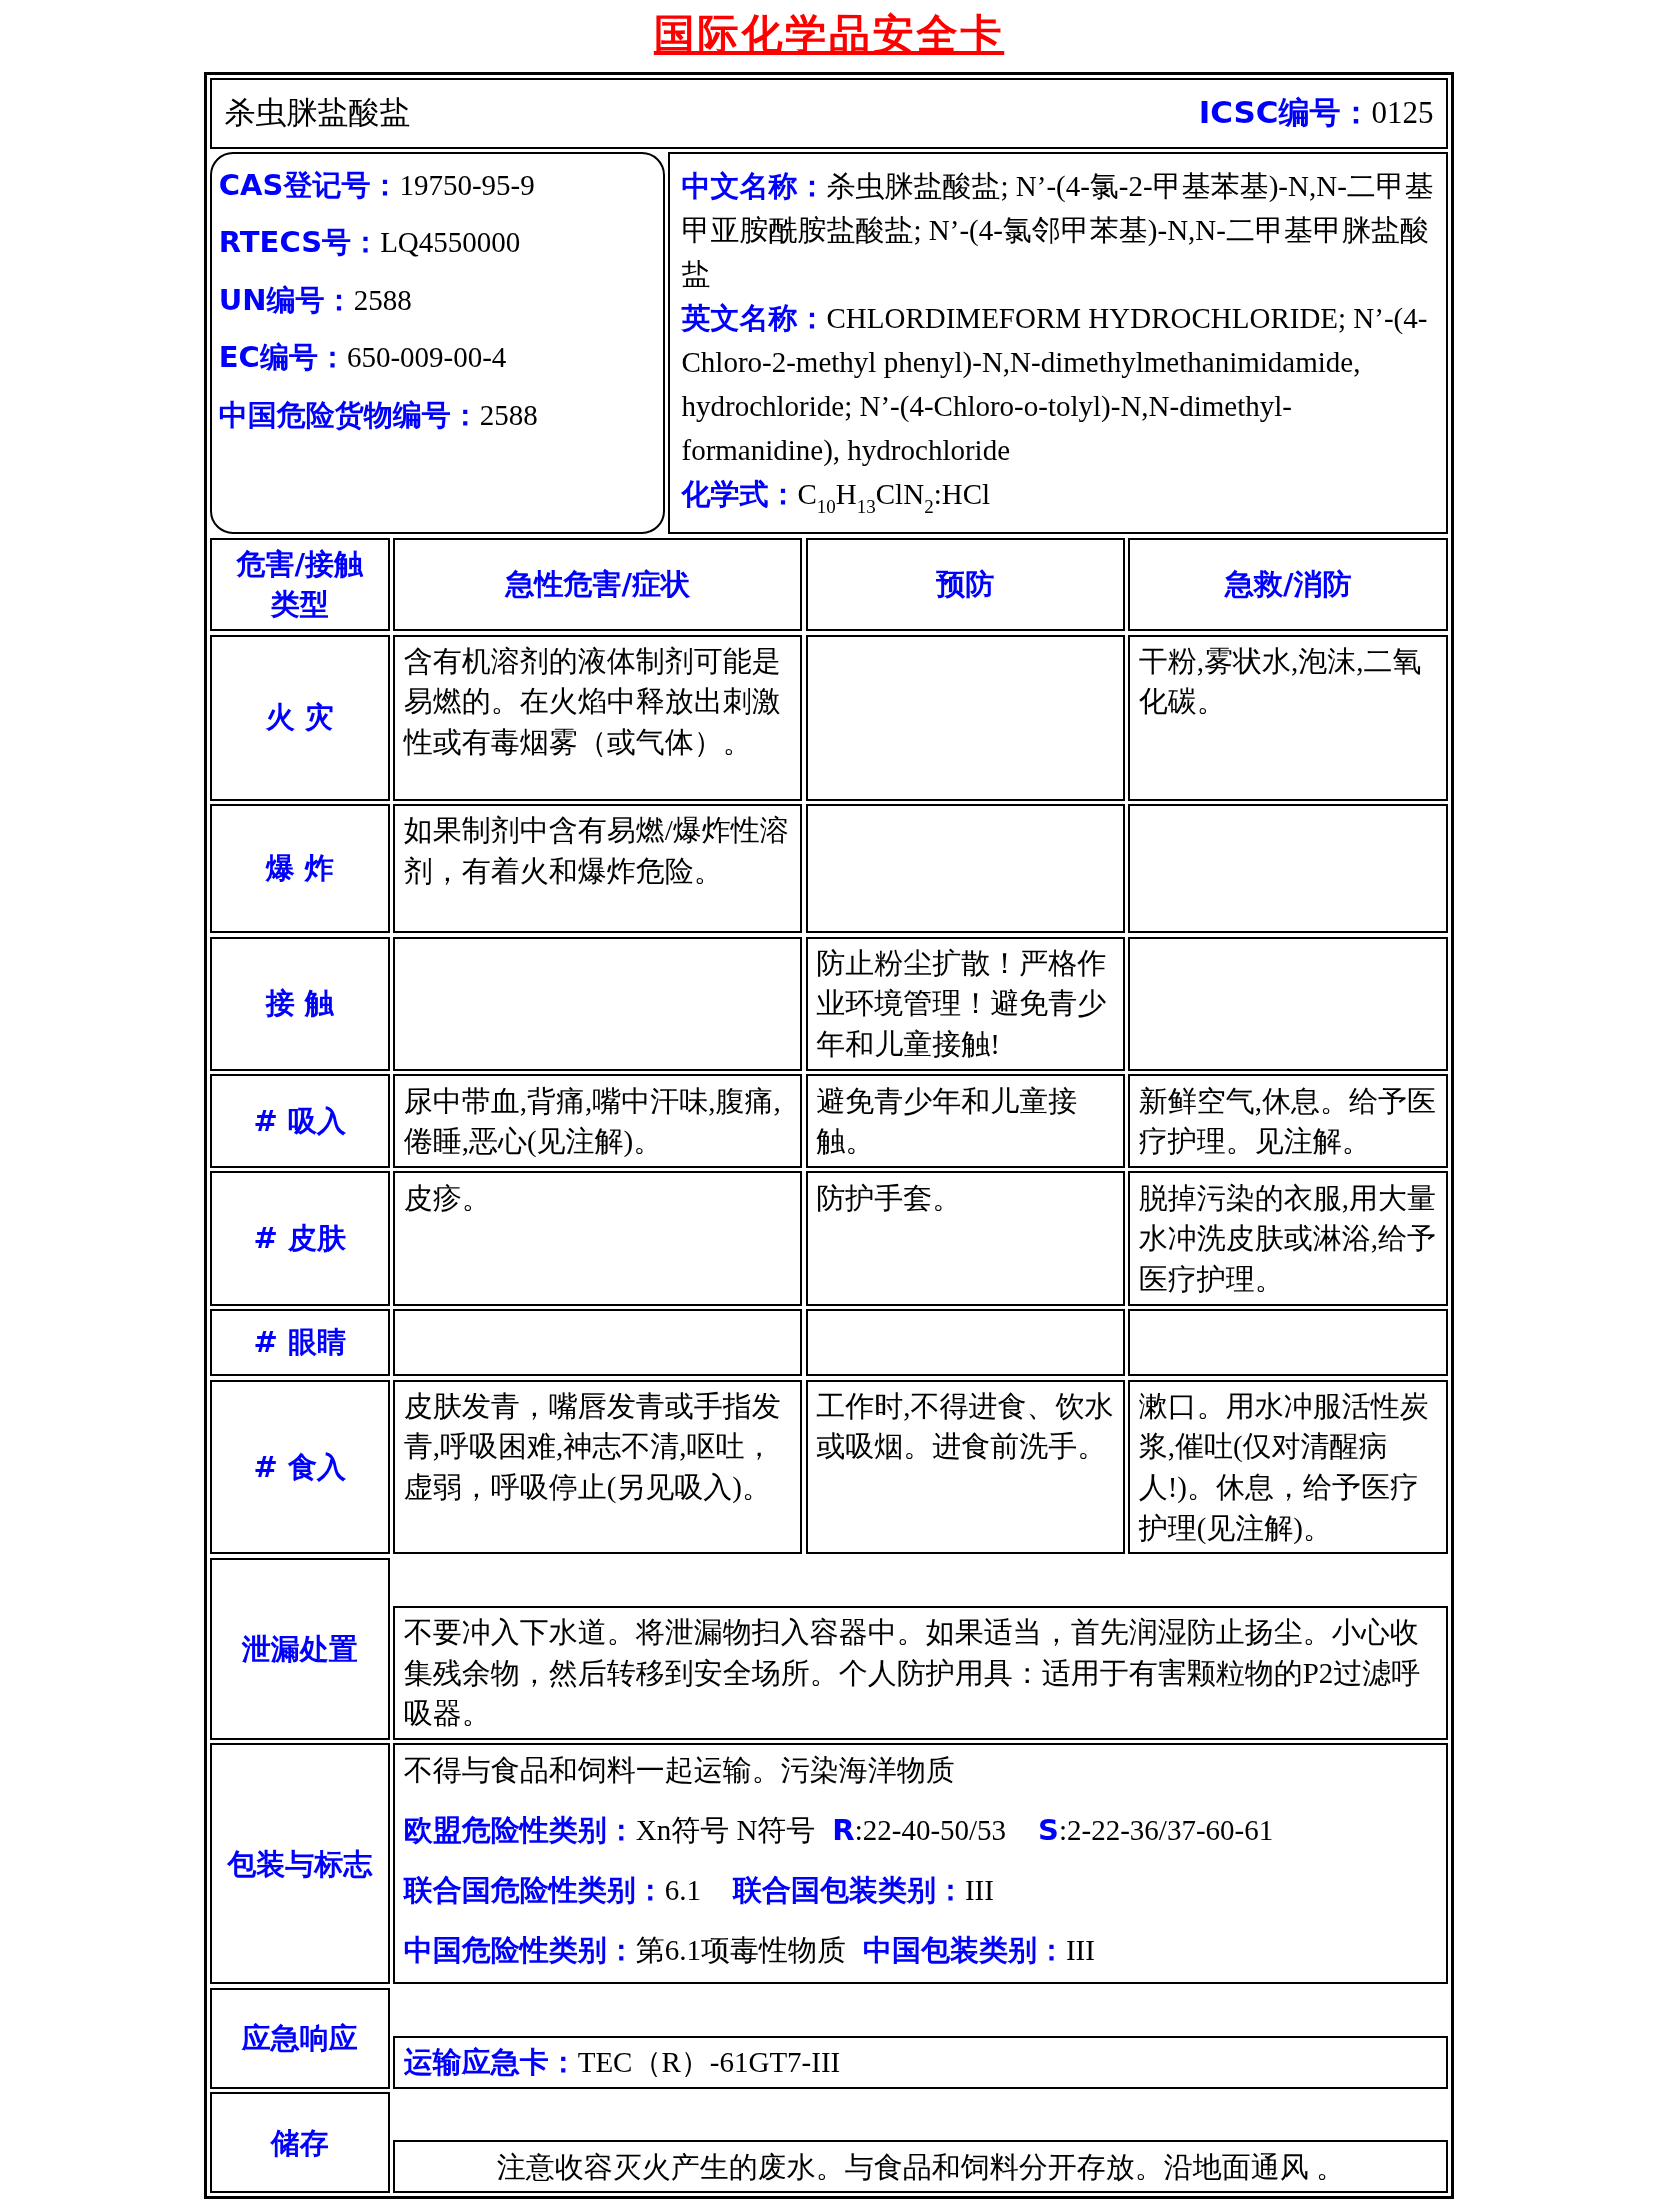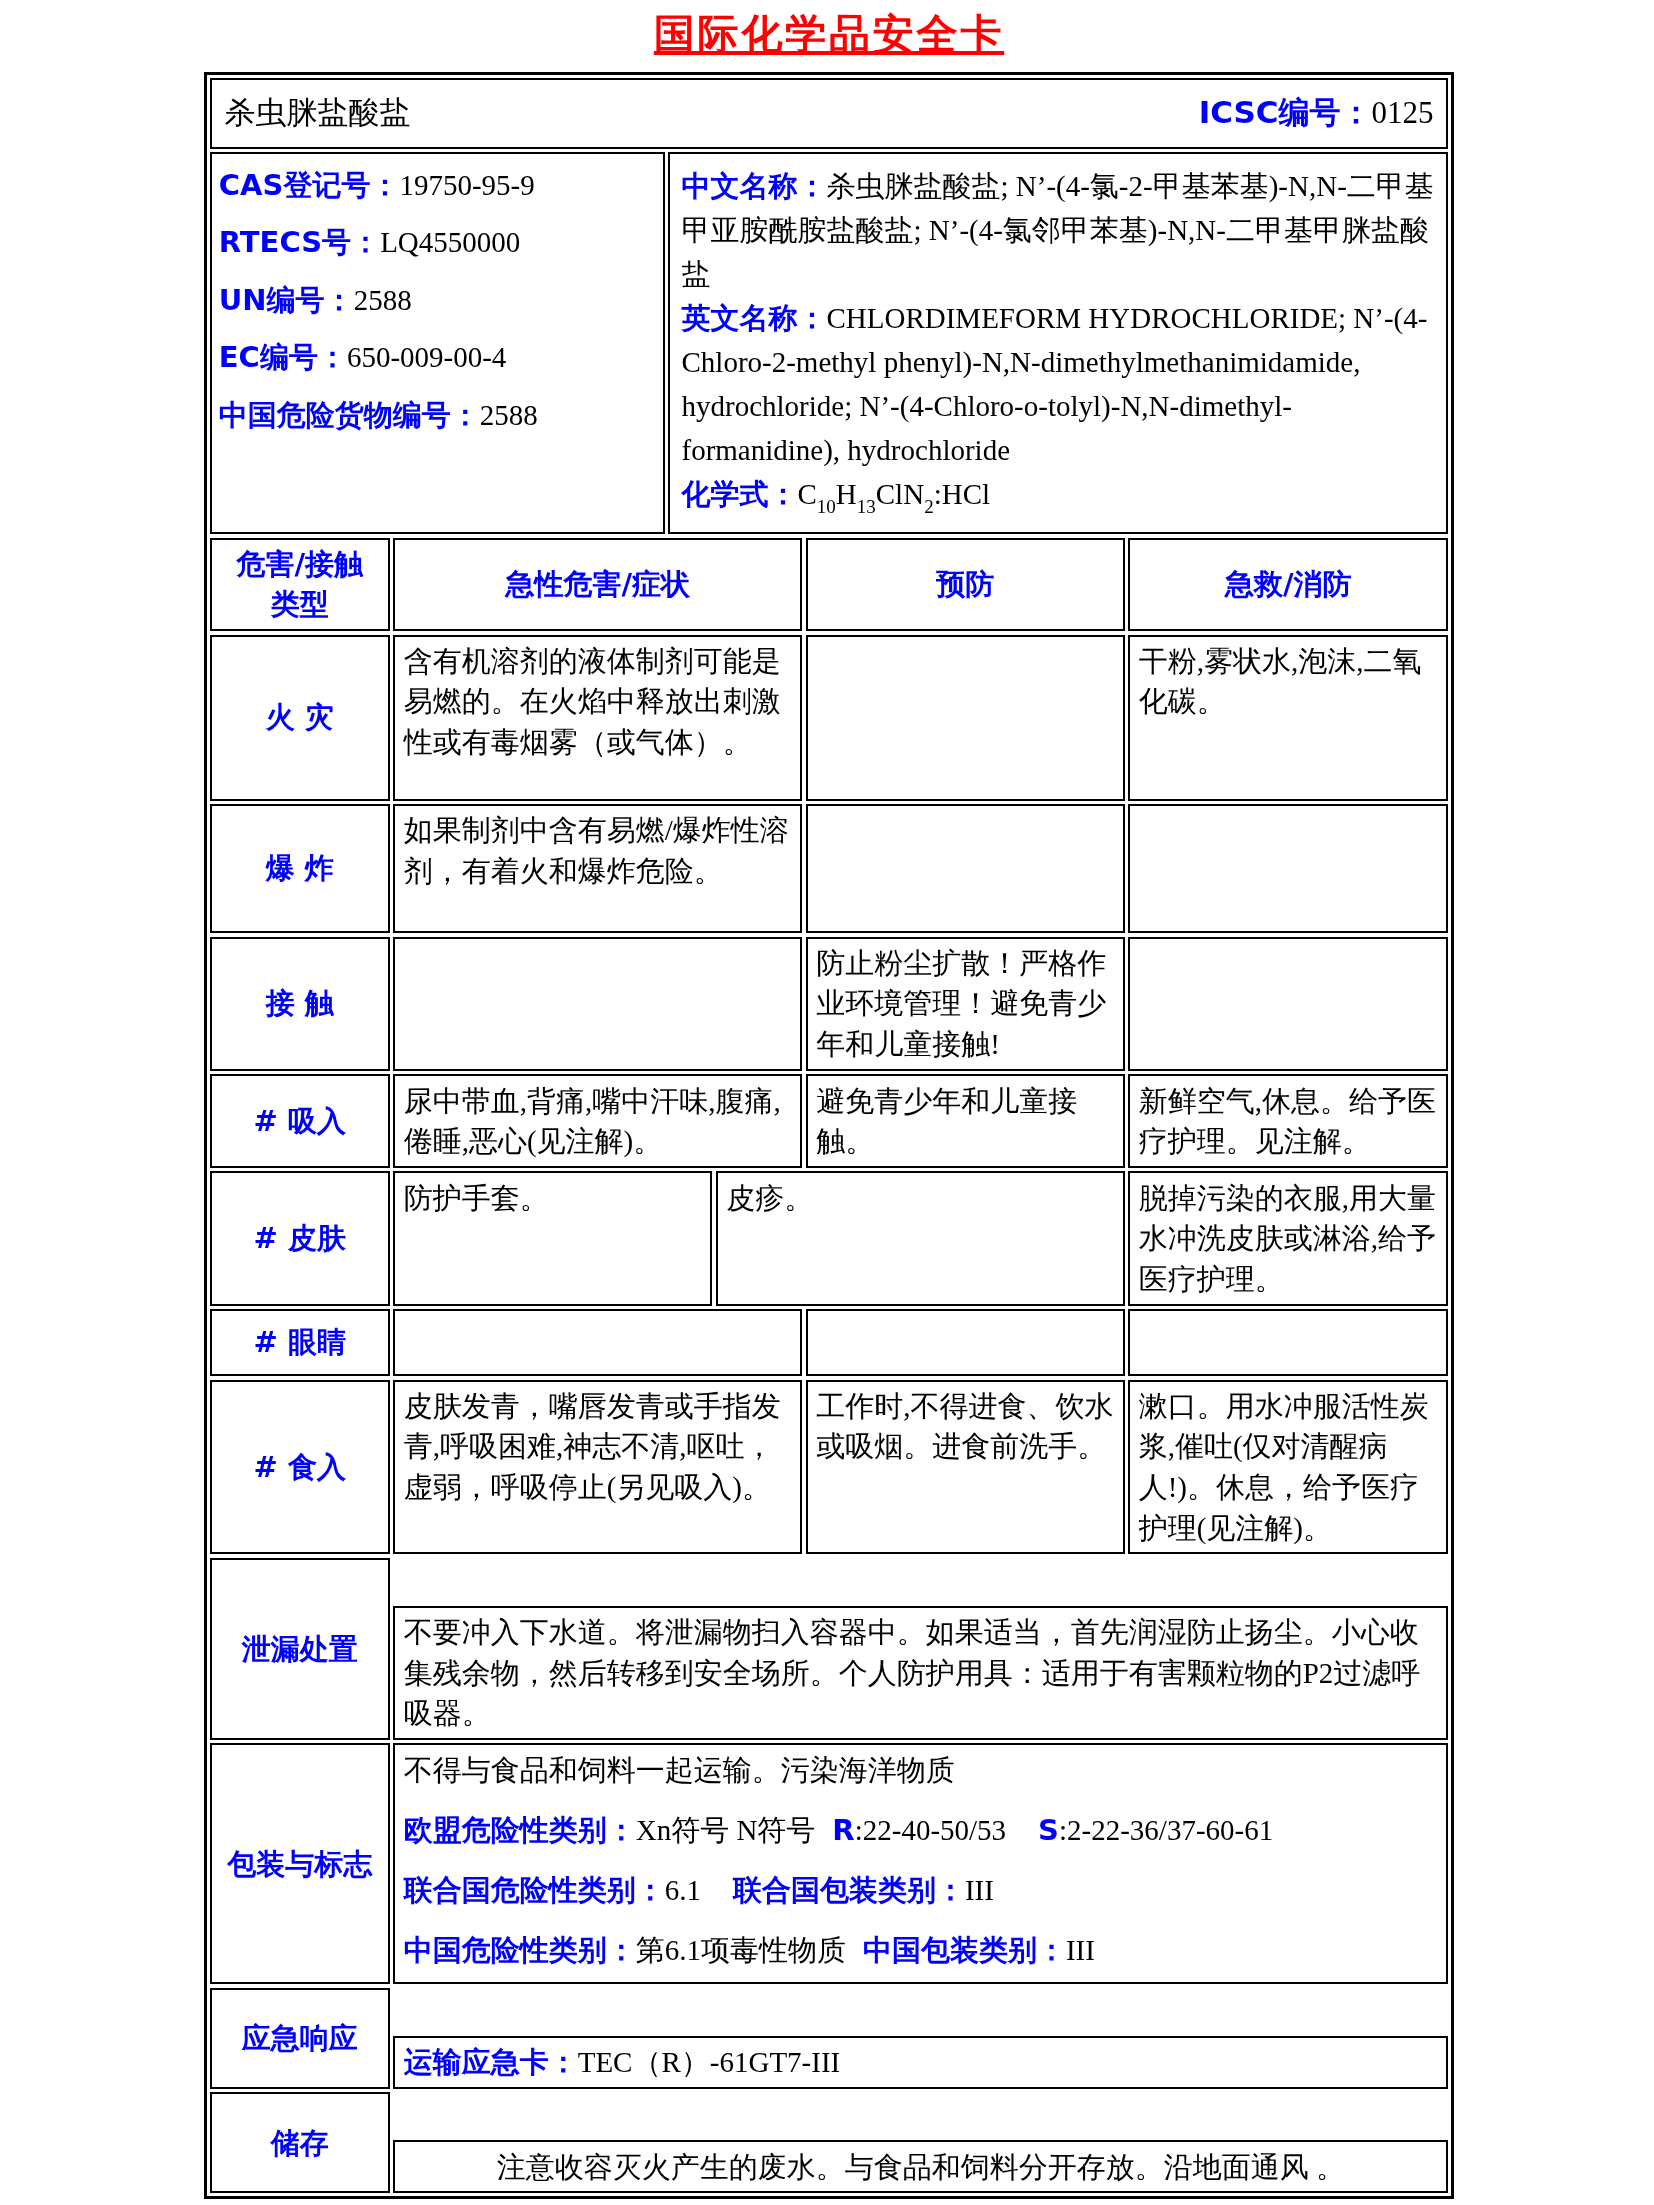--- a/index.html
+++ b/index.html
@@ -48,21 +48,21 @@
     font-size: 31px;
   }
   .name-row .icsc { white-space: nowrap; }
 
   
   .info-row { display: flex; gap: 3.5px; }
   .info-ids {
     width: 455px; flex: none;
     display: flex; flex-direction: column; justify-content: space-between;
     padding: 9.8px 4.2px 9.8px 7px;
-    font-size: 29px; line-height: 1.45;
+    font-size: 29px; line-height: 1.45; border-radius: 23px;
   }
   .info-ids .id-line { margin-bottom: 15.4px; }
   .info-ids .mw-line { margin-bottom: 2.8px; }
   .info-names {
     flex: 1;
     padding: 9.8px 11.2px;
     font-size: 29px; line-height: 1.52;
   }
   .info-names p { margin: 0; }
   .fsub { font-size: 19px; vertical-align: -9px; }
@@ -188,22 +188,22 @@
 
   <div class="trow r-inh">
     <div class="cell c-type"># 吸入</div>
     <div class="cell c-sym">尿中带血,背痛,嘴中汗味,腹痛,倦睡,恶心(见注解)。</div>
     <div class="cell c-prev">避免青少年和儿童接触。</div>
     <div class="cell c-aid">新鲜空气,休息。给予医疗护理。见注解。</div>
   </div>
 
   <div class="trow r-skin">
     <div class="cell c-type"># 皮肤</div>
+    <div class="cell c-sym">皮疹。</div>
     <div class="cell c-prev">防护手套。</div>
-    <div class="cell c-sym">皮疹。</div>
     <div class="cell c-aid">脱掉污染的衣服,用大量水冲洗皮肤或淋浴,给予医疗护理。</div>
   </div>
 
   <div class="trow r-eyes">
     <div class="cell c-type"># 眼睛</div>
     <div class="cell c-sym"></div>
     <div class="cell c-prev"></div>
     <div class="cell c-aid"></div>
   </div>
 

